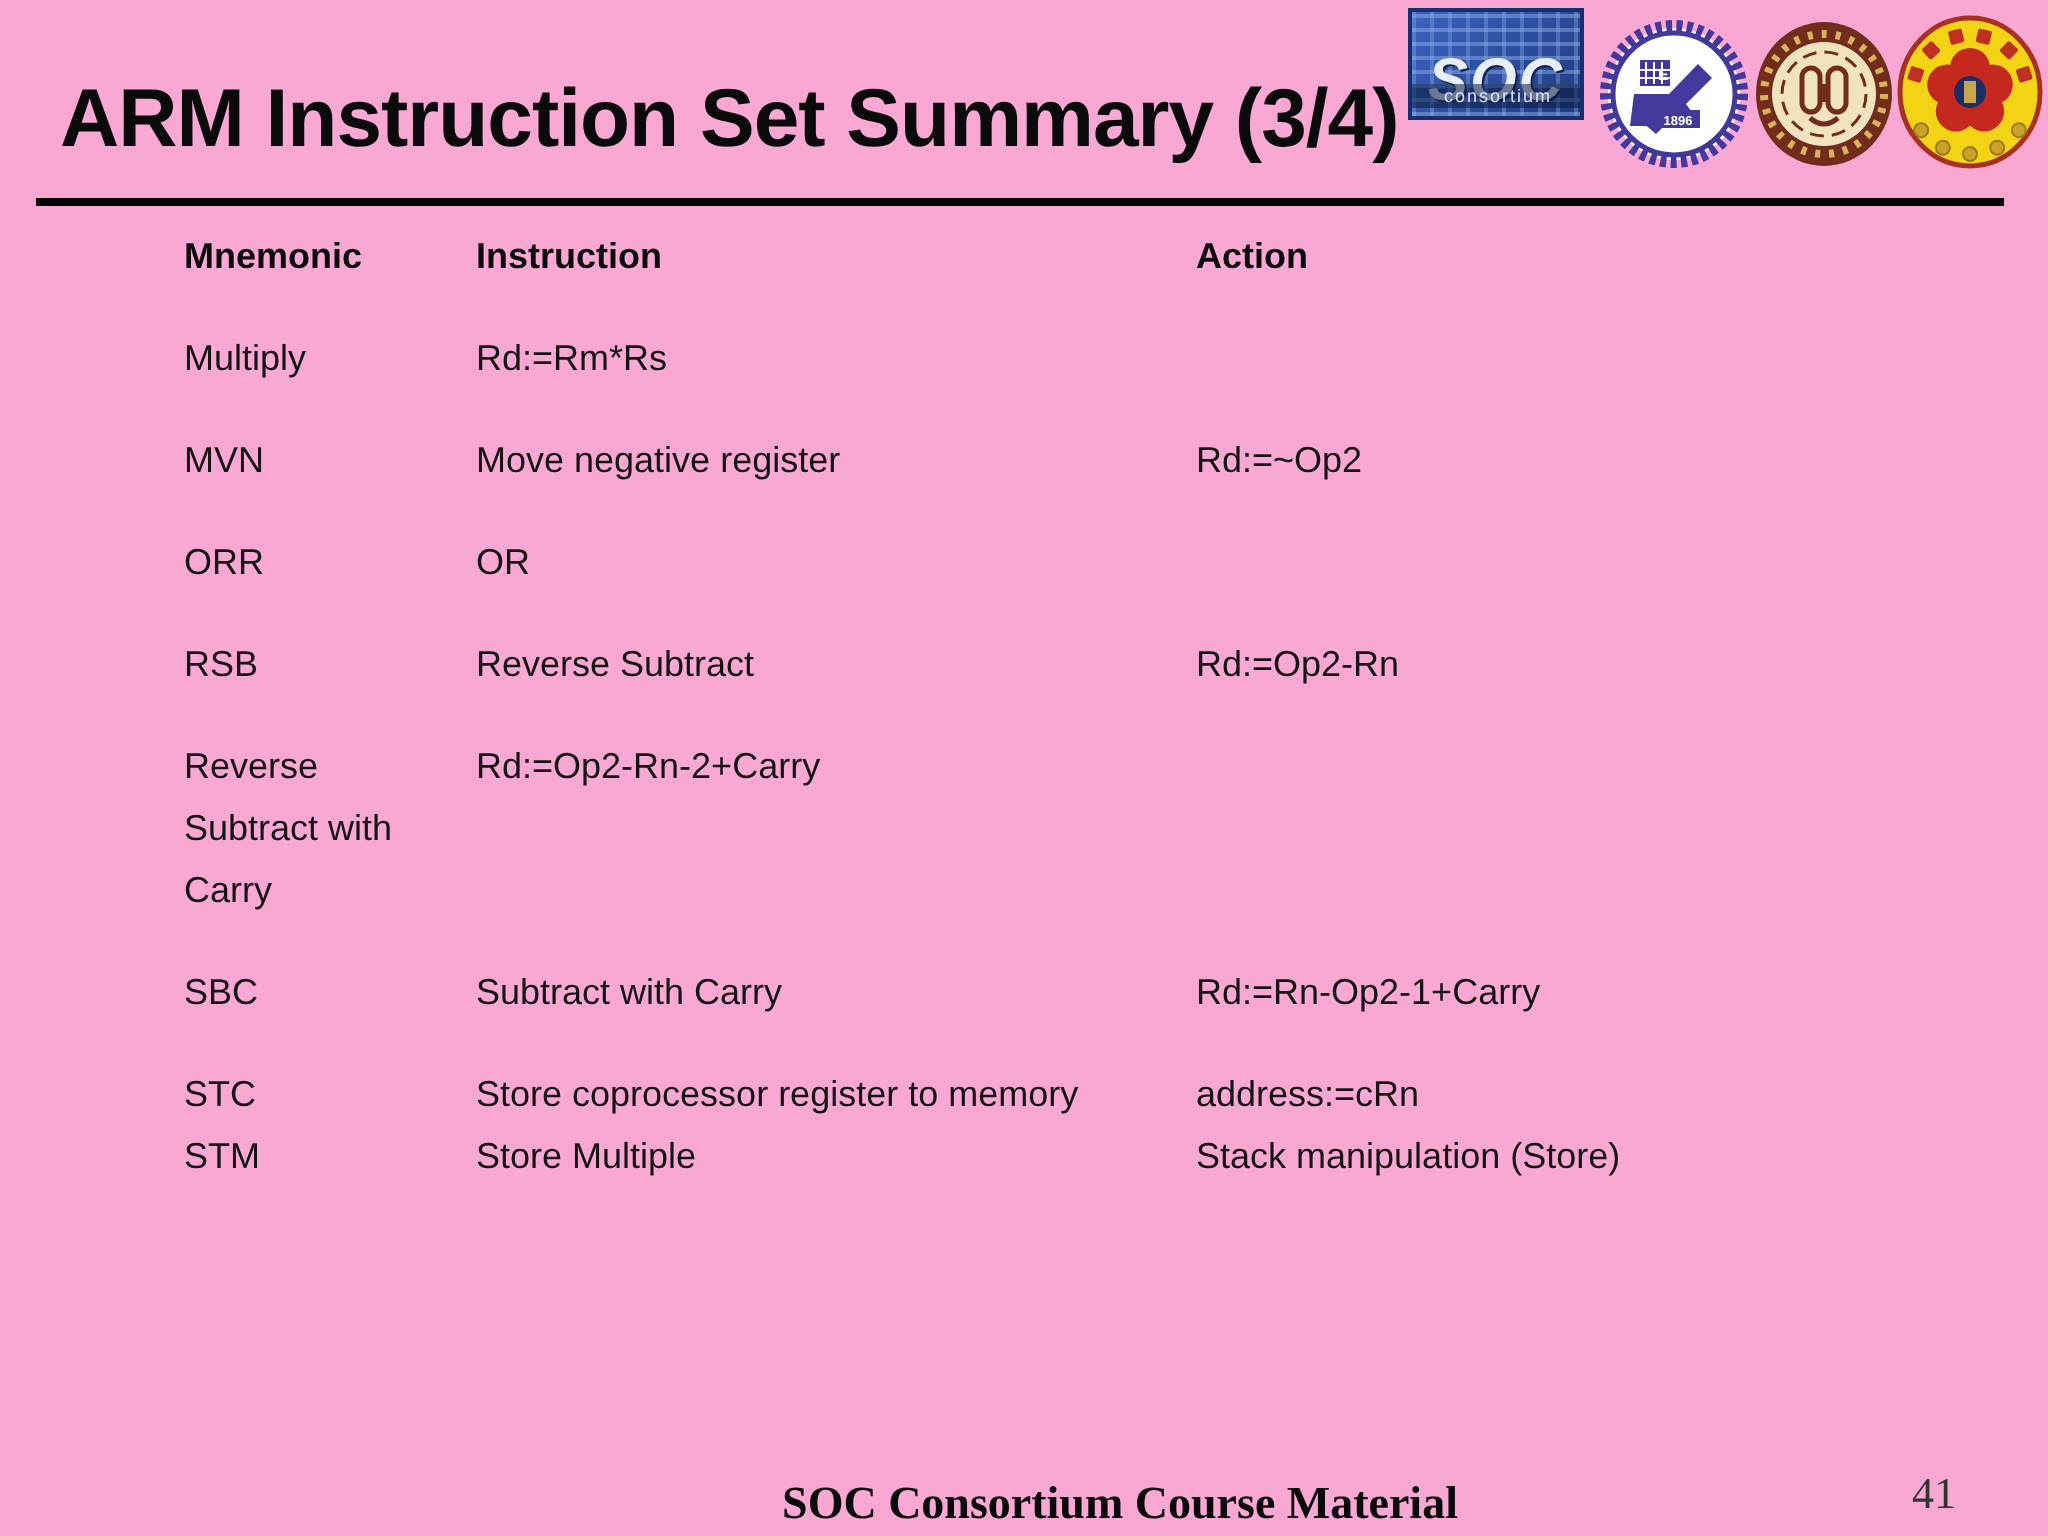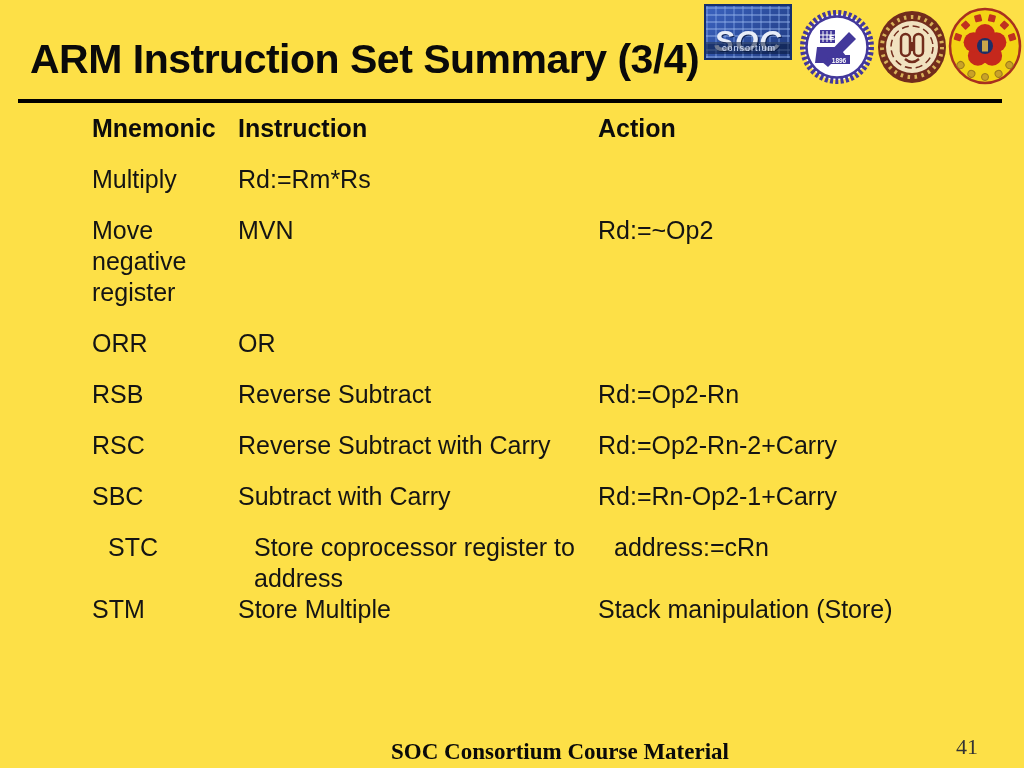--- a/index.html
+++ b/index.html
@@ -1,18 +1,18 @@
 <!DOCTYPE html>
 <html><head>
 <meta charset="utf-8">
 <style>
   html,body { margin:0; padding:0; background:#888; }
   .slide {
     position:relative; width:1024px; height:768px; margin:0 auto;
-    background:#fde047; overflow:hidden;
+    background:#f9a8d4; overflow:hidden;
     font-family:"Liberation Sans", sans-serif; color:#111;
   }
 
   
   .slide-title {
     position:absolute; left:30px; top:36px; z-index:5;
     font-size:41px; font-weight:bold; letter-spacing:-0.5px; color:#0a0a0a;
     white-space:nowrap;
   }
   .title-rule {
@@ -41,25 +41,25 @@
     background:rgba(10,25,60,.55); padding:1px 16px;
   }
   .logo-nctu { left:799px; top:9px; }
   .logo-ntu  { left:876px; top:9px; }
   .logo-ncku { left:948px; top:7px; }
 
   
   .inst-table { position:absolute; left:92px; top:113px; width:830px; z-index:2; }
   .t-row {
     display:grid; grid-template-columns:146px 360px 1fr;
-    font-size:25px; line-height:31px; color:#141414;
+    font-size:18px; line-height:31px; color:#141414;
     margin-bottom:20px;
   }
   .t-row.header { font-weight:bold; color:#0c0c0c; }
-  .t-row.no-gap { margin-bottom:0;margin-left:16px; }
+  .t-row.no-gap { margin-bottom:0; }
   .t-cell { padding-right:8px; }
 
   
   .footer {
     position:absolute; left:98px; top:739px; width:924px; text-align:center;
     font-family:"Liberation Serif", serif; font-weight:bold; font-size:23px; color:#0a0a0a;
   }
   .page-number {
     position:absolute; left:956px; top:734px;
     font-family:"Liberation Serif", serif; font-size:22px; color:#333;
@@ -135,46 +135,45 @@
       <div class="t-cell">Mnemonic</div>
       <div class="t-cell">Instruction</div>
       <div class="t-cell">Action</div>
     </div>
 
     <div class="t-row">
       <div class="t-cell">Multiply</div>
       <div class="t-cell">Rd:=Rm*Rs</div>
     </div>
     <div class="t-row">
+      <div class="t-cell">MVN</div>
       <div class="t-cell">Move negative register</div>
-      <div class="t-cell">MVN</div>
       <div class="t-cell">Rd:=~Op2</div>
     </div>
     <div class="t-row">
       <div class="t-cell">ORR</div>
       <div class="t-cell">OR</div>
     </div>
     <div class="t-row">
       <div class="t-cell">RSB</div>
       <div class="t-cell">Reverse Subtract</div>
       <div class="t-cell">Rd:=Op2-Rn</div>
     </div>
     <div class="t-row">
-      <div class="t-cell">RSC</div>
       <div class="t-cell">Reverse Subtract with Carry</div>
       <div class="t-cell">Rd:=Op2-Rn-2+Carry</div>
     </div>
     <div class="t-row">
       <div class="t-cell">SBC</div>
       <div class="t-cell">Subtract with Carry</div>
       <div class="t-cell">Rd:=Rn-Op2-1+Carry</div>
     </div>
     <div class="t-row no-gap">
       <div class="t-cell">STC</div>
-      <div class="t-cell">Store coprocessor register to address</div>
+      <div class="t-cell">Store coprocessor register to memory</div>
       <div class="t-cell">address:=cRn</div>
     </div>
     <div class="t-row">
       <div class="t-cell">STM</div>
       <div class="t-cell">Store Multiple</div>
       <div class="t-cell">Stack manipulation (Store)</div>
     </div>
   </div>
 
   <div class="footer">SOC Consortium Course Material</div>

